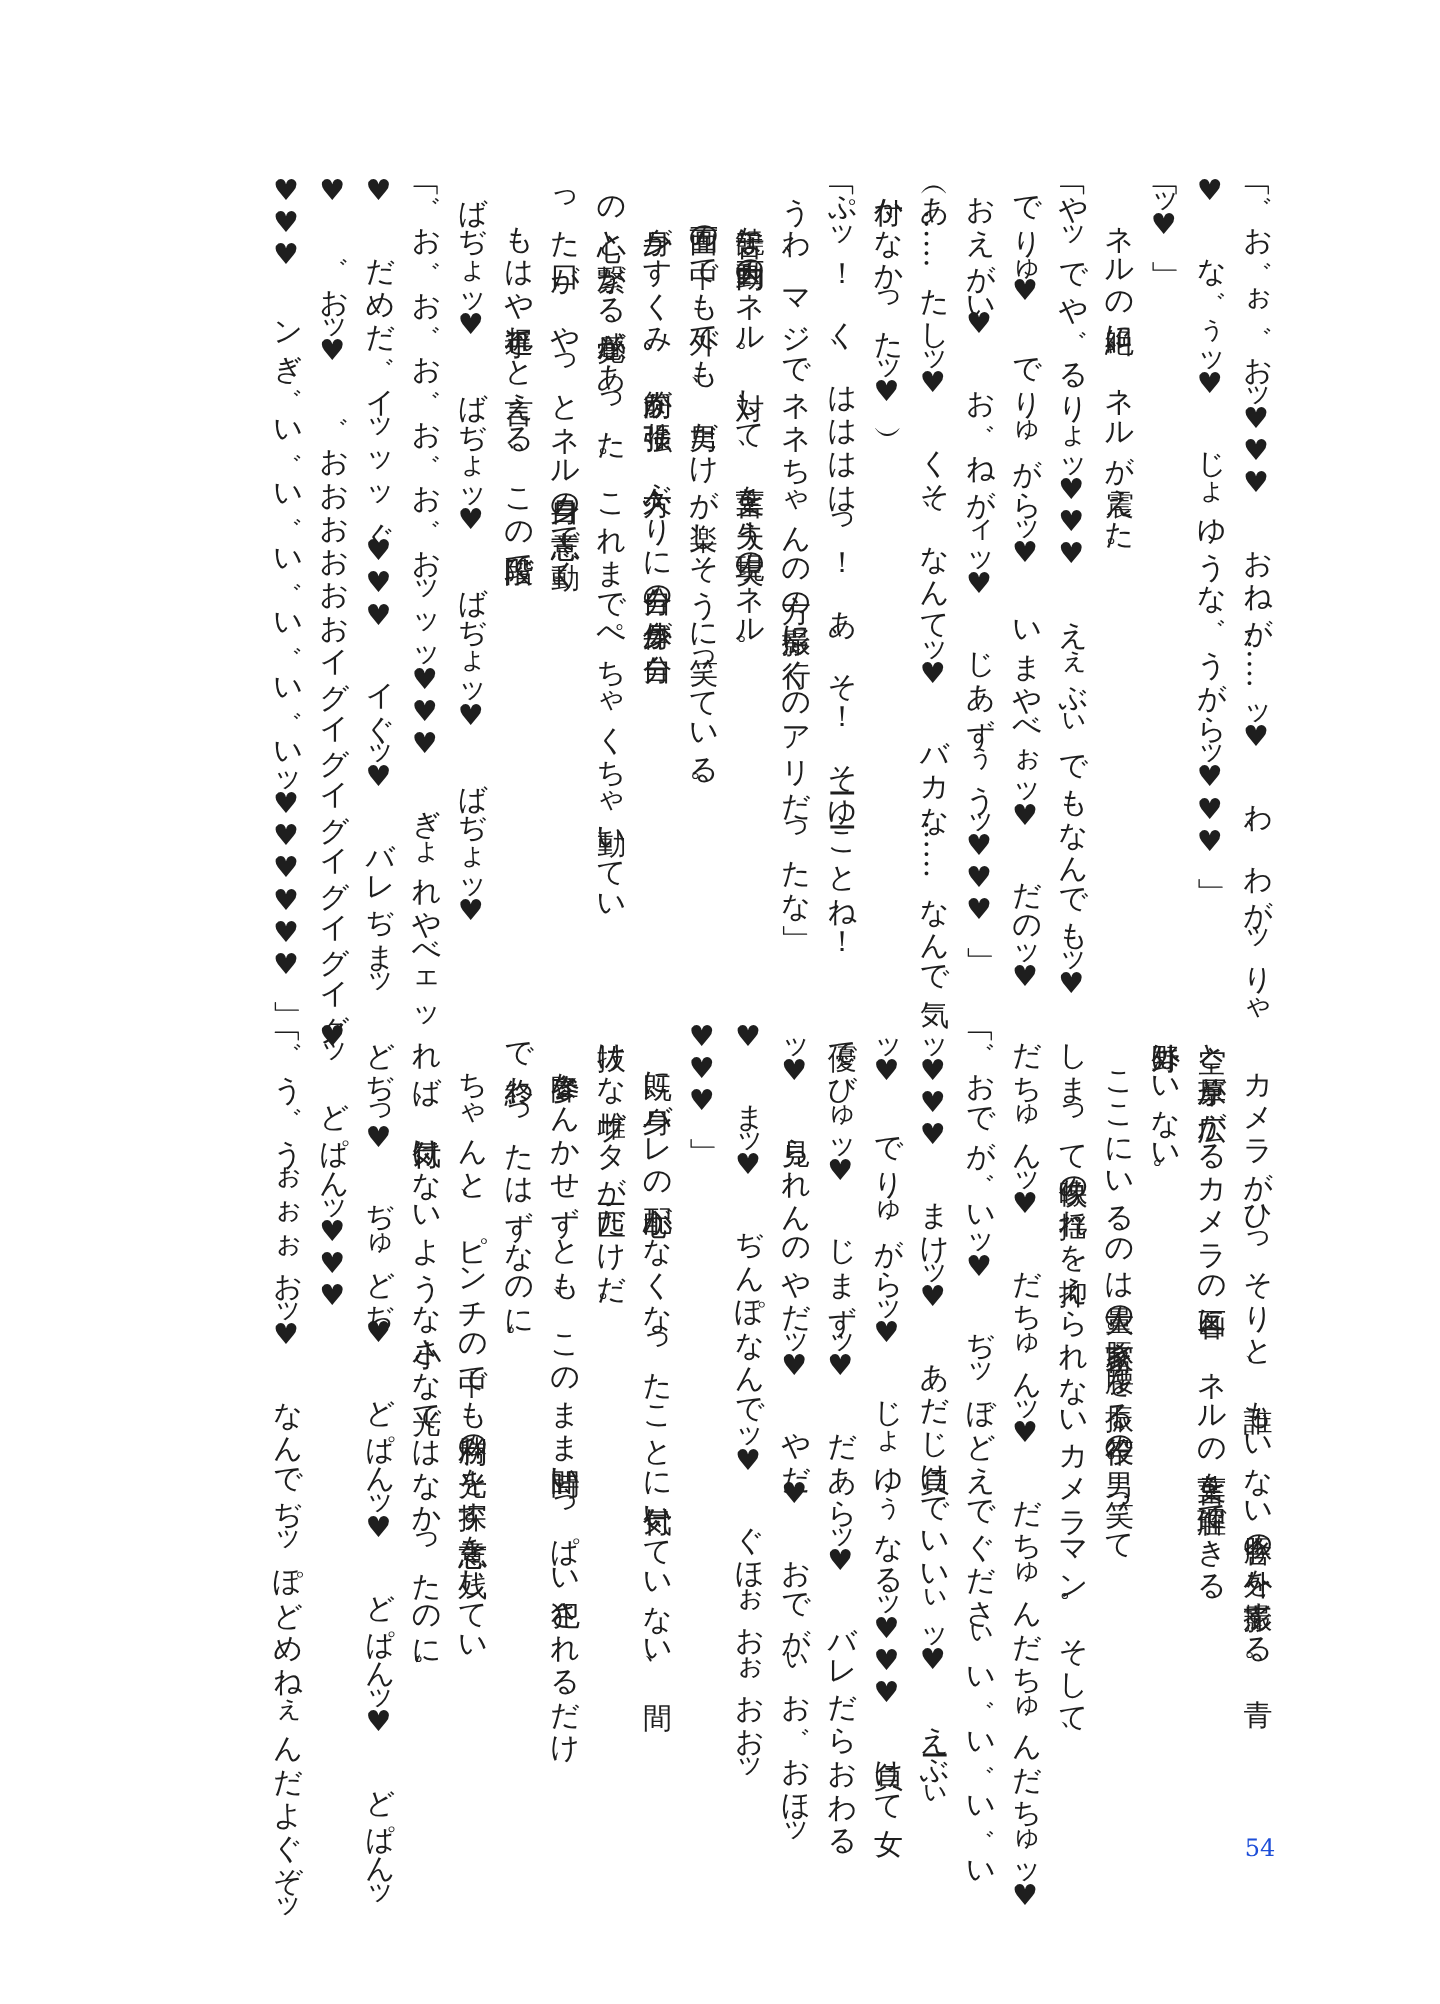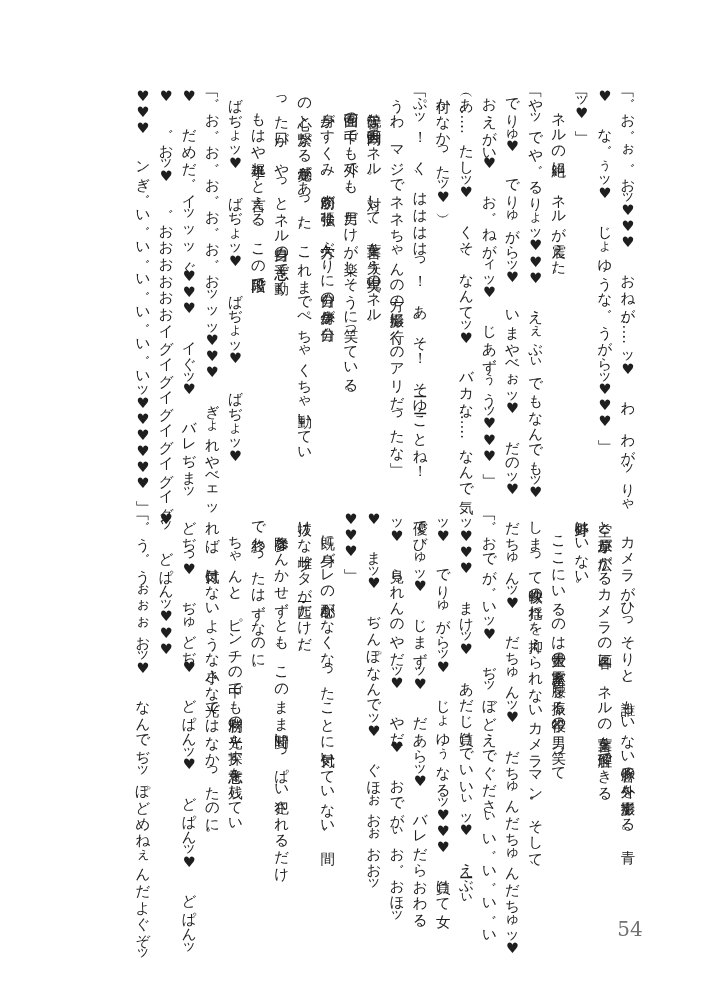--- a/index.html
+++ b/index.html
@@ -36,22 +36,22 @@
     left: 130px;
     width: 509px;
     height: 410px;
   }
   .page-number {
     position: absolute;
     top: 917px;
     left: 612px;
     width: 36px;
     text-align: center;
-    font-size: 20px;
-    color: #737373;
+    font-size: 12px;
+    color: #1d4ed8;
   }
 </style>
 </head>
 <body>
 
 <div class="page">
   <div id="block-top" class="vblock"><div class="tline">「゛お゛ぉ゛おッ♥♥♥　おねが……ッ♥　わ、わがッりゃ</div><div class="tline">♥　な゛ぅッ♥　じょゆうな゛うがらッ♥♥♥」</div><div class="tline">「ッ♥」</div><div class="tline">　ネルの絶叫に、ネルが震えた。</div><div class="tline">「やッでや゛るりょッ♥♥♥　えぇぶぃでもなんでもッ♥</div><div class="tline">でりゅ♥　でりゅがらッ♥　いまやべぉッ♥　だのッ♥</div><div class="tline">おえがい♥　お゛ねがィッ♥　じあずぅうッ♥♥♥」</div><div class="tline">（あ……たしッ♥　くそ、なんてッ♥　バカな……なんで気</div><div class="tline">付かなかったッ♥）</div><div class="tline">「ぷッ！　く、ははははっ！　あ、そ！　そーゆーことね！</div><div class="tline">うわ、マジでネネちゃんの方の撮影に行くのアリだったな」</div><div class="tline">　饒舌な動画内のネル。対して、言葉を失う現実のネル。</div><div class="tline">　画面の中でも外でも、男だけが楽しそうに笑っている。</div><div class="tline">　身がすくみ、筋肉が強張り、久方ぶりに自分の身体が自分</div><div class="tline">の心と繋がる感覚があった。これまでぺちゃくちゃ動いてい</div><div class="tline">った口が、やっとネル自身の意志で動く。</div><div class="tline">　もはや手遅れと言える、この段階で。</div><div class="tline">ばぢょッ♥　ばぢょッ♥　ばぢょッ♥　ばぢょッ♥</div><div class="tline">「゛お゛お゛お゛お゛お゛おッッッ♥♥♥　ぎょれやべェッ</div><div class="tline">♥　だめだ゛イッッッぐ♥♥♥　イぐッ♥　バレぢまッ</div><div class="tline">♥　゛おッ♥　゛おおおおおおイグイグイグイグイグイグッ</div><div class="tline">♥♥♥　ンぎ゛い゛い゛い゛い゛い゛いッ♥♥♥♥♥♥」</div></div>
   <div id="block-bottom" class="vblock"><div class="tline">　カメラがひっそりと、誰もいない豚舎の外を撮影する。青</div><div class="tline">空と草原が広がるカメラの画各に、ネルの言葉を理解できる</div><div class="tline">外野はいない。</div><div class="tline">　ここにいるのは大量の家畜豚。腰を振る竿役の男。笑って</div><div class="tline">しまって映像の揺れを抑えられないカメラマン。そして、</div><div class="tline">だちゅんッ♥　だちゅんッ♥　だちゅんだちゅんだちゅッ♥</div><div class="tline">「゛おでが゛いッ♥　ぢッぼどえでぐださぃい゛い゛い゛い</div><div class="tline">ッ♥♥♥　まけッ♥　あだじ負けでいいぃッ♥　えーぶぃ</div><div class="tline">ッ♥　でりゅがらッ♥　じょゆぅなるッ♥♥♥　負けて女</div><div class="tline">優でびゅッ♥　じまずッ♥　だあらッ♥　バレだらおわる</div><div class="tline">ッ♥　見られんのやだッ♥　やだ♥　おでがぃお゛おほッ</div><div class="tline">♥　まッ♥　ぢんぽなんでッ♥　ぐほぉおぉおおッ</div><div class="tline">♥♥♥」</div><div class="tline">　既に身バレの心配がなくなったことに気付いていない、間</div><div class="tline">抜けな雌ブタが一匹だけだ。</div><div class="tline">　降参なんかせずとも、このまま時間いっぱい犯されるだけ</div><div class="tline">で終わったはずなのに。</div><div class="tline">　ちゃんと、ピンチの中でも勝利の光を探す意志を残してい</div><div class="tline">れば、気付けないような小さな光ではなかったのに。</div><div class="tline">どぢっ♥　ぢゅどぢ♥　どぱんッ♥　どぱんッ♥　どぱんッ</div><div class="tline">♥　どぱんッ♥♥♥</div><div class="tline">「゛う゛うぉぉぉおッ♥　なんでぢッぽどめねぇんだよぐぞッ</div></div>
   <div class="page-number">54</div>
 </div>

